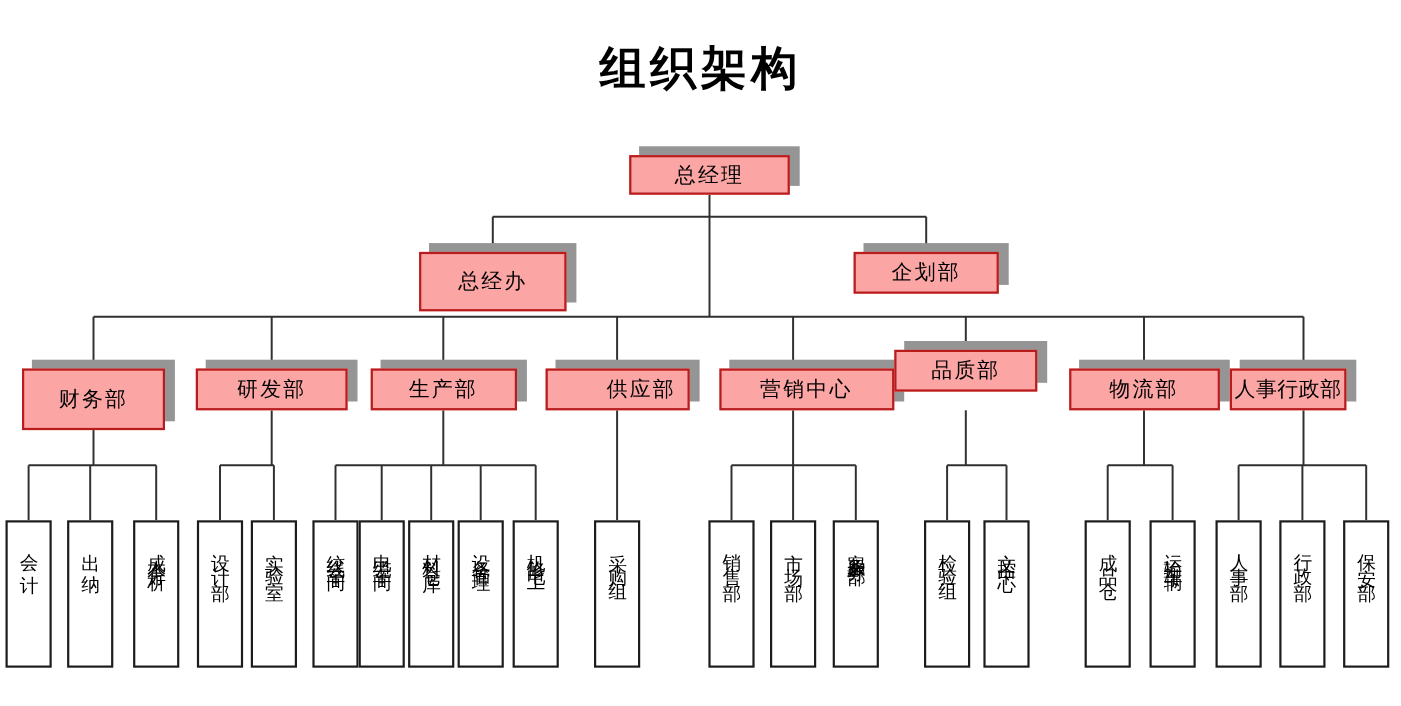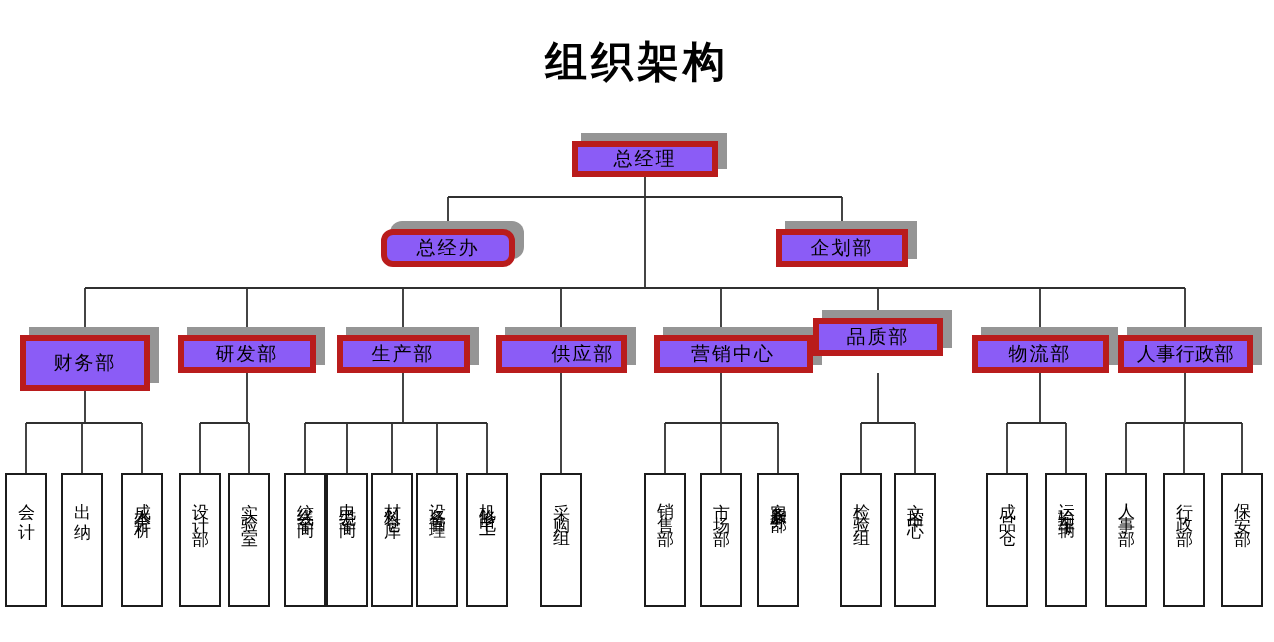--- a/index.html
+++ b/index.html
@@ -7,22 +7,22 @@
     position:relative; width:1274px; height:642px; background:#ffffff;
     font-family:"Liberation Serif","DejaVu Serif",serif; color:#000;
     overflow:hidden;
   }
   .page-title {
     position:absolute; top:34px; left:0; width:100%;
     text-align:center; font-size:42px; font-weight:bold; letter-spacing:4px;
   }
   .connectors { position:absolute; top:0; left:0; width:1274px; height:642px; }
   .hbox {
-    position:absolute; box-sizing:border-box; background:#8b5cf6;
-    border:6px solid #b91c1c; box-shadow:9px -8px 0 0 #959595;
+    position:absolute; box-sizing:border-box; background:#fca5a5;
+    border:2px solid #b91c1c; box-shadow:9px -8px 0 0 #959595;
     display:flex; align-items:center; justify-content:center;
   }
   .hbox-label { font-size:19px; letter-spacing:2px; white-space:nowrap; }
   .hbox-label.tight { letter-spacing:0.5px; }
   .leaf {
     position:absolute; box-sizing:border-box; background:#ffffff;
     border:2px solid #1c1c1c; text-align:center; padding-top:15px;
   }
   .leaf-label {
     display:inline-block; writing-mode:vertical-lr; text-orientation:upright;
@@ -85,21 +85,21 @@
       <line x1="1185" y1="373" x2="1185" y2="423" stroke="#303030" stroke-width="1.8"></line>
       <line x1="1126" y1="423" x2="1242" y2="423" stroke="#303030" stroke-width="1.8"></line>
       <line x1="1126" y1="423" x2="1126" y2="473" stroke="#303030" stroke-width="1.8"></line>
       <line x1="1184" y1="423" x2="1184" y2="473" stroke="#303030" stroke-width="1.8"></line>
       <line x1="1242" y1="423" x2="1242" y2="473" stroke="#303030" stroke-width="1.8"></line>
     </svg>
   <div id="nodes">
       <div class="hbox" style="left: 572px; top: 141px; width: 146px; height: 36px;">
         <span class="hbox-label">总经理</span>
       </div>
-      <div class="hbox" style="left: 381px; top: 229px; width: 134px; height: 38px; border-radius: 12px;">
+      <div class="hbox" style="left: 381px; top: 229px; width: 134px; height: 54px;">
         <span class="hbox-label">总经办</span>
       </div>
       <div class="hbox" style="left: 776px; top: 229px; width: 132px; height: 38px; text-align: center;">
         <span class="hbox-label">企划部</span>
       </div>
       <div class="hbox" style="left: 20px; top: 335px; width: 130px; height: 56px;">
         <span class="hbox-label">财务部</span>
       </div>
       <div class="leaf" style="left: 5px; top: 473px; width: 42px; height: 134px;"><span class="leaf-label len2">会计</span></div>
       <div class="leaf" style="left: 61px; top: 473px; width: 42px; height: 134px;"><span class="leaf-label len2">出纳</span></div>
@@ -130,20 +130,20 @@
       <div class="hbox" style="left: 813px; top: 318px; width: 130px; height: 38px; text-align: right;">
         <span class="hbox-label">品质部</span>
       </div>
       <div class="leaf" style="left: 840px; top: 473px; width: 42px; height: 134px;"><span class="leaf-label len3">检验组</span></div>
       <div class="leaf" style="left: 894px; top: 473px; width: 42px; height: 134px;"><span class="leaf-label len4">文控中心</span></div>
       <div class="hbox" style="left: 971.5px; top: 335px; width: 137px; height: 38px;">
         <span class="hbox-label">物流部</span>
       </div>
       <div class="leaf" style="left: 986px; top: 473px; width: 42px; height: 134px;"><span class="leaf-label len3">成品仓</span></div>
       <div class="leaf" style="left: 1045px; top: 473px; width: 42px; height: 134px;"><span class="leaf-label len4">运输车辆</span></div>
-      <div class="hbox" style="left: 1118px; top: 335px; width: 135px; height: 38px;">
+      <div class="hbox" style="left: 1118px; top: 335px; width: 106px; height: 38px;">
         <span class="hbox-label tight">人事行政部</span>
       </div>
       <div class="leaf" style="left: 1105px; top: 473px; width: 42px; height: 134px;"><span class="leaf-label len3">人事部</span></div>
       <div class="leaf" style="left: 1163px; top: 473px; width: 42px; height: 134px;"><span class="leaf-label len3">行政部</span></div>
       <div class="leaf" style="left: 1221px; top: 473px; width: 42px; height: 134px;"><span class="leaf-label len3">保安部</span></div>
     </div>
 </div>
 
 </body></html>

